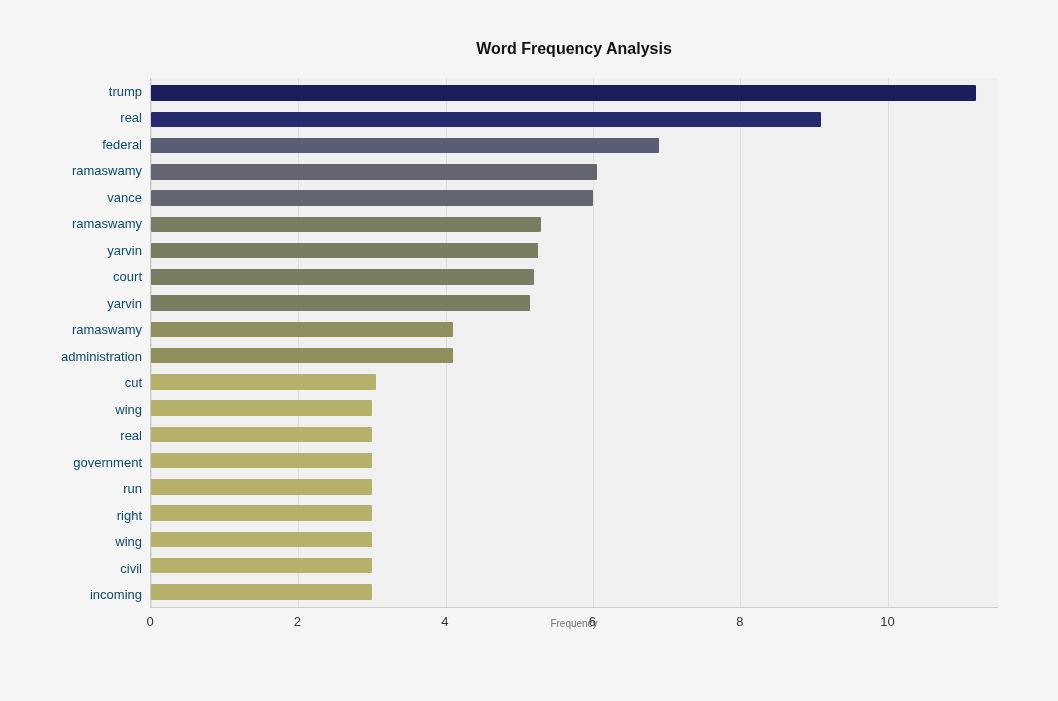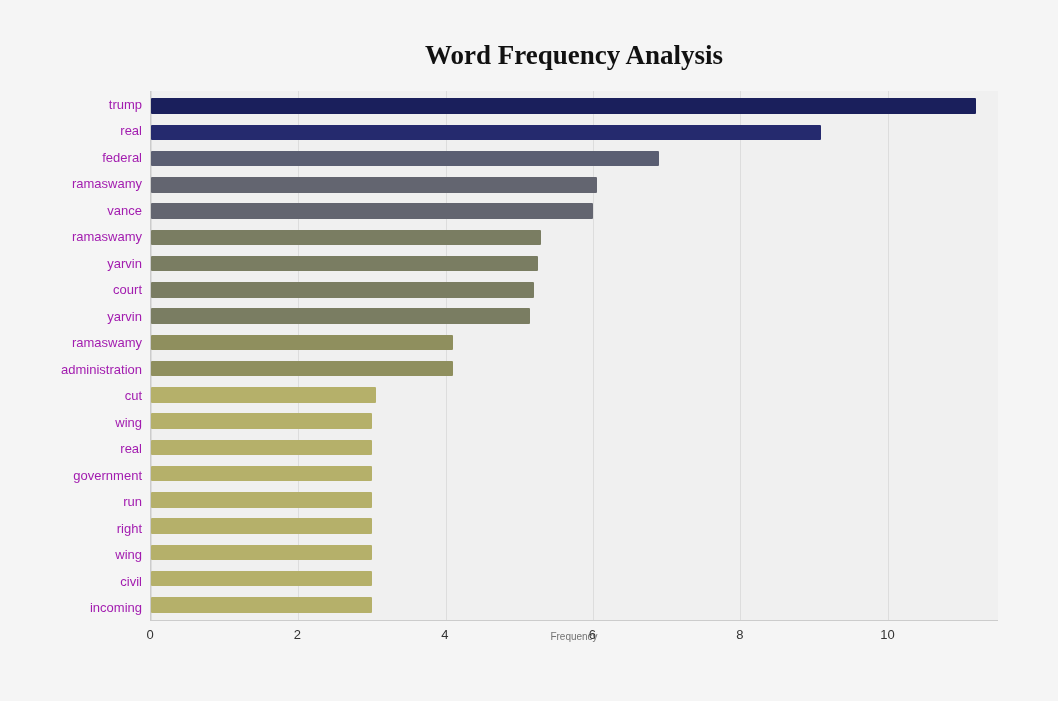--- a/index.html
+++ b/index.html
@@ -14,26 +14,25 @@
     }
     .chart-container {
       background: #f5f5f5;
       width: 1058px;
       height: 701px;
       position: relative;
       padding: 20px 40px 60px 10px;
     }
     .chart-title {
       text-align: center;
-      font-size: 27px;
+      font-size: 16px;
       font-weight: bold;
       color: #111;
       margin-bottom: 20px;
       padding-left: 120px;
-      font-family: Liberation Serif, serif;
     }
     .chart-area {
       display: flex;
       flex-direction: column;
       height: calc(100% - 70px);
       position: relative;
     }
     .bars-section {
       display: flex;
       flex-direction: row;
@@ -44,21 +43,21 @@
       width: 120px;
       flex-shrink: 0;
       display: flex;
       flex-direction: column;
       justify-content: space-around;
       align-items: flex-end;
       padding-right: 8px;
     }
     .y-label {
       font-size: 13px;
-      color: #a21caf;
+      color: #0c4a6e;
       line-height: 1;
       margin-left: 36px;
     }
     .bars-and-grid {
       flex: 1;
       position: relative;
       background: #f0f0f0;
       border-left: 1px solid #ccc;
       border-bottom: 1px solid #ccc;
     }

